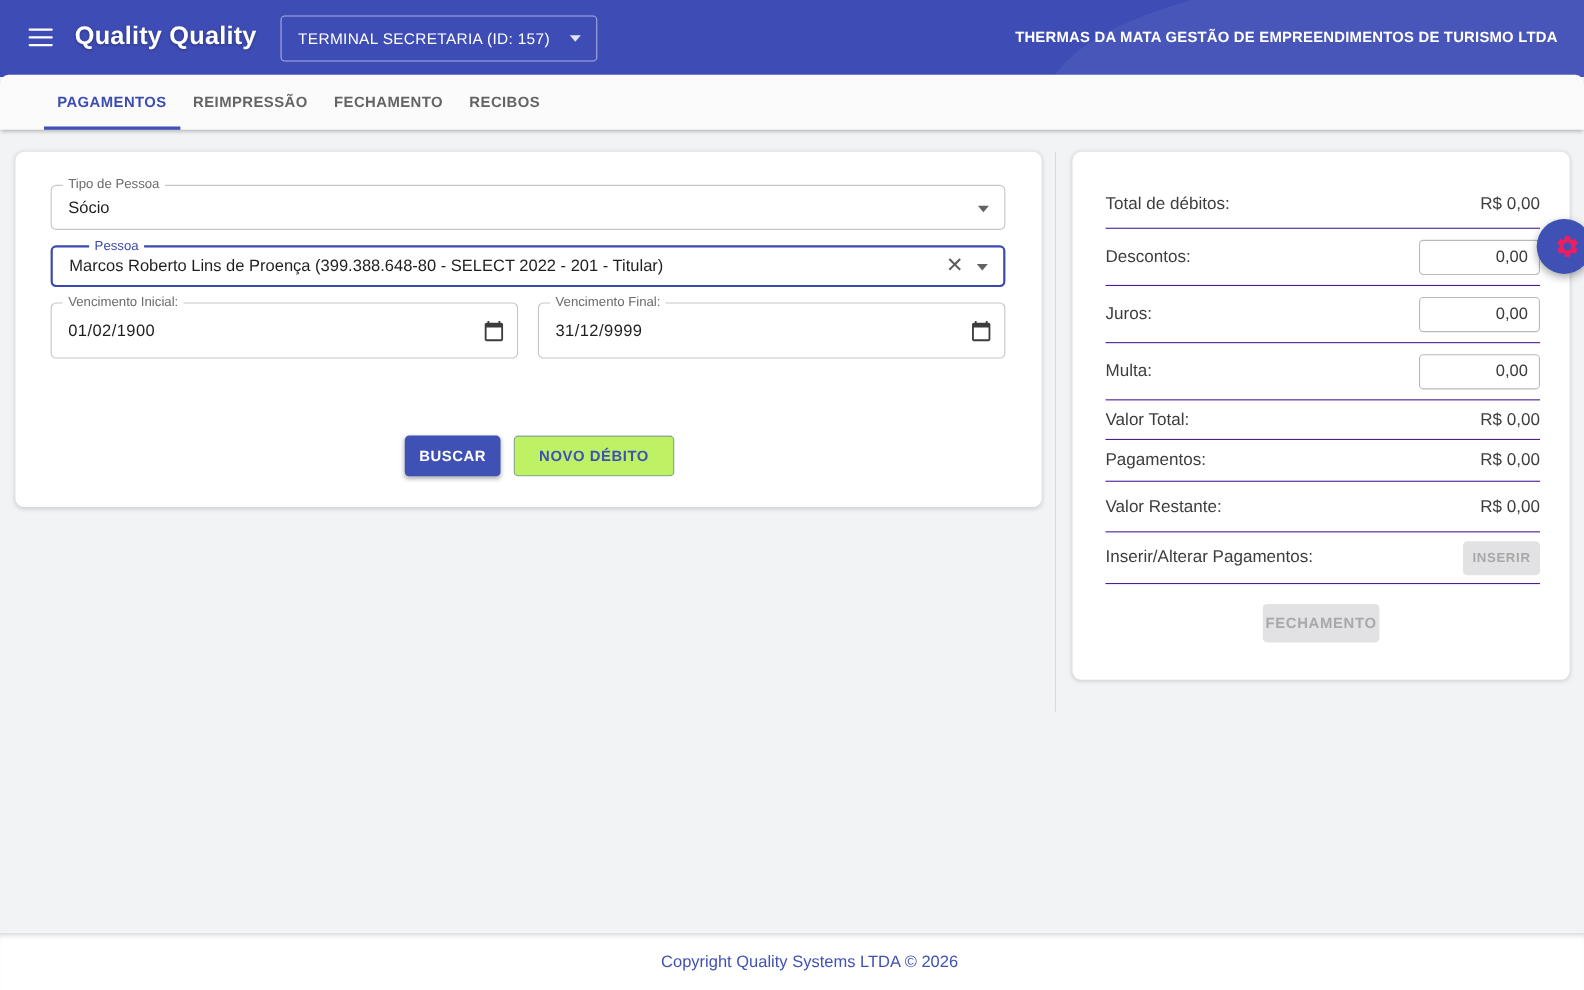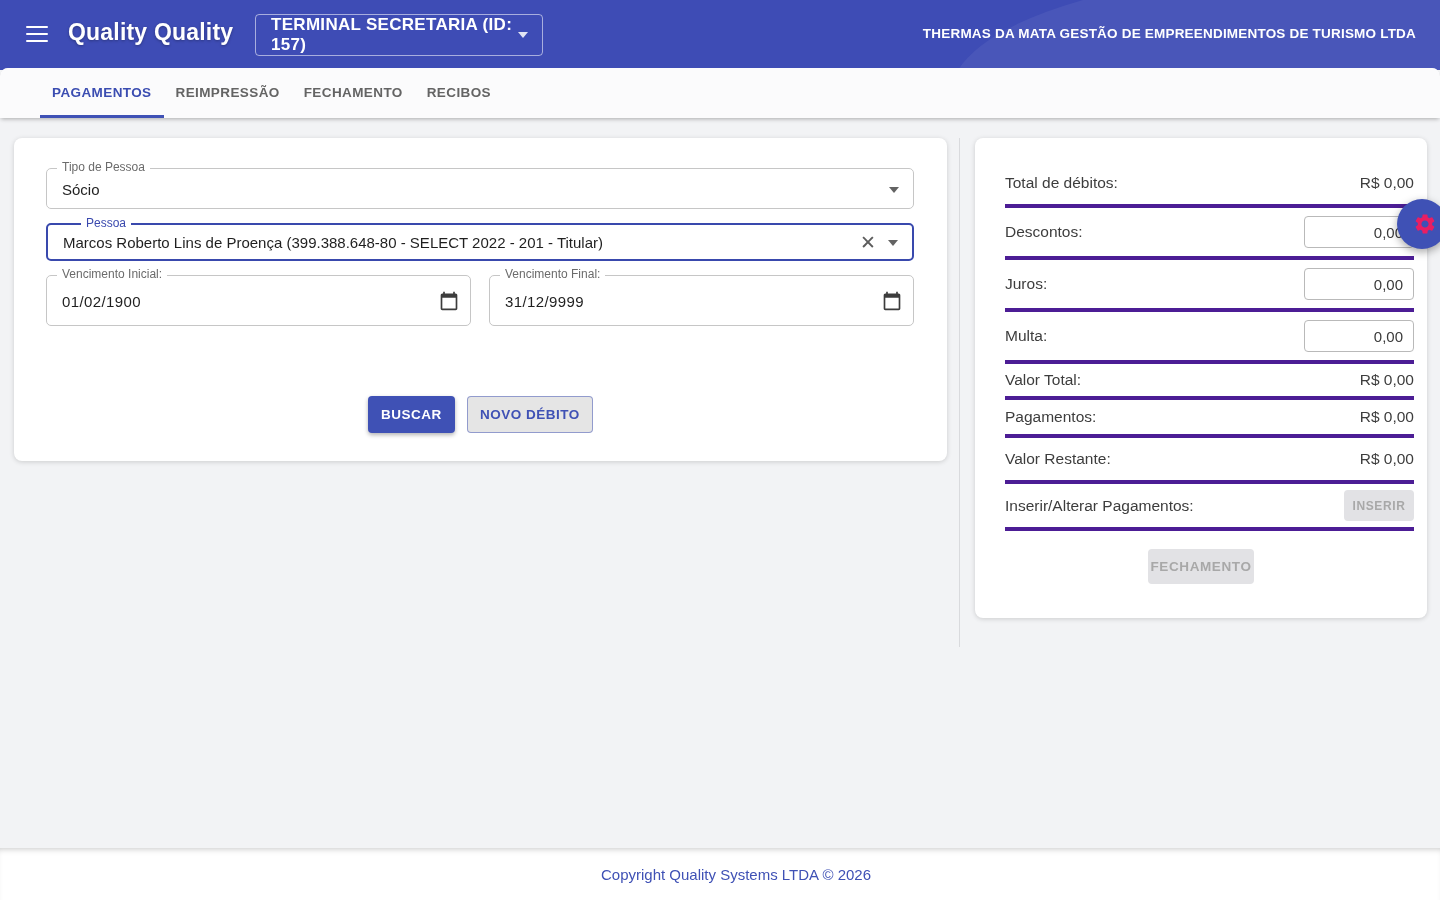--- a/index.html
+++ b/index.html
@@ -9,21 +9,21 @@
   
   .appbar { position:relative; height:70px; background:#3e4cb5; overflow:hidden; z-index:1; }
   .appbar svg.wave { position:absolute; top:0; left:0; }
   .menu-btn { position:absolute; left:26px; top:26px; width:22px; height:18px; cursor:pointer; }
   .menu-btn span { display:block; height:2.4px; background:#fff; border-radius:1px; margin-bottom:4.6px; }
   .app-title { position:absolute; left:68px; top:19px; color:#fff; font-size:23px; font-weight:bold;
     letter-spacing:.2px; text-shadow:0 1px 3px rgba(0,0,0,.3); }
   .terminal-select { position:absolute; left:255px; top:14px; width:288px; height:42px;
     border:1px solid rgba(255,255,255,.55); border-radius:4px; display:flex; align-items:center;
     padding:0 14px 0 15px; cursor:pointer; }
-  .terminal-select .value { color:#fff; font-size:17px; font-weight:bold; letter-spacing:.3px; flex:1; }
+  .terminal-select .value { color:#fff; font-size:14px; font-weight:normal; letter-spacing:.3px; flex:1; }
   .caret-light { width:0; height:0; border-left:5.5px solid transparent; border-right:5.5px solid transparent;
     border-top:6px solid rgba(255,255,255,.85); }
   .company { position:absolute; right:24px; top:26px; color:#fff; font-size:13.5px; font-weight:bold;
     letter-spacing:.2px; }
 
   
   .sheet { position:relative; margin-top:-2px; height:780px; background:#f2f3f5;
     border-radius:8px 8px 0 0; overflow:hidden; z-index:2; }
   .tabbar { position:relative; height:50px; background:#fbfbfc; border-radius:8px 8px 0 0;
     box-shadow:0 2px 4px -1px rgba(0,0,0,.3); display:flex; padding-left:40px; z-index:3; }
@@ -57,26 +57,26 @@
   .f-venc-ini { left:32px; top:137px; width:425px; height:51px; }
   .f-venc-fim { left:475px; top:137px; width:425px; height:51px; }
   .f-natureza { left:32px; top:202px; width:868px; height:41px; }
   .f-venc-ini .fvalue, .f-venc-fim .fvalue { letter-spacing:.4px; }
 
   .btn-row { position:absolute; top:258px; left:0; width:100%; }
   .btn { border:none; border-radius:4px; font-family:"Liberation Sans",sans-serif; font-weight:bold;
     letter-spacing:.5px; cursor:pointer; }
   .btn-buscar { position:absolute; left:354px; top:0; width:87px; height:37px; background:#3f51b5;
     color:#fff; font-size:13.5px; box-shadow:0 2px 4px rgba(0,0,0,.3); }
-  .btn-novo { position:absolute; left:453px; top:0; width:126px; height:37px; background:#e5e5e5;
+  .btn-novo { position:absolute; left:453px; top:0; width:146px; height:37px; background:#bef264;
     color:#3f51b5; font-size:13.5px; border:1px solid rgba(63,81,181,.5); }
 
   
   .srow { display:flex; align-items:center; justify-content:space-between;
-    margin:0 13px 0 30px; border-bottom:4px solid #4c1d95; }
+    margin:0 27px 0 30px; border-bottom:1px solid #4c1d95; }
   .srow .slabel { font-size:15.5px; color:#3d3d3d; }
   .srow .svalue { font-size:15.5px; color:#3d3d3d;text-align:right; }
   .r1 { height:70px; align-items:flex-end; padding-bottom:12px; }
   .r-input { height:52px; }
   .r5 { height:36px; } .r6 { height:38px; } .r7 { height:46px; } .r8 { height:47px; }
   .num-input { width:110px; height:32px; border:1px solid #b9b9b9; border-radius:4px; text-align:right;
     padding:0 10px; font-size:15px; color:#3a3a3a; font-family:"Liberation Sans",sans-serif; outline:none; }
   .btn-disabled { background:#e2e2e5; color:#a8a8a8; cursor:default; box-shadow:none; }
   .btn-inserir { width:70px; height:31px; font-size:12px; letter-spacing:.6px; }
   .final-row { display:flex; justify-content:center; margin-top:18px; }

